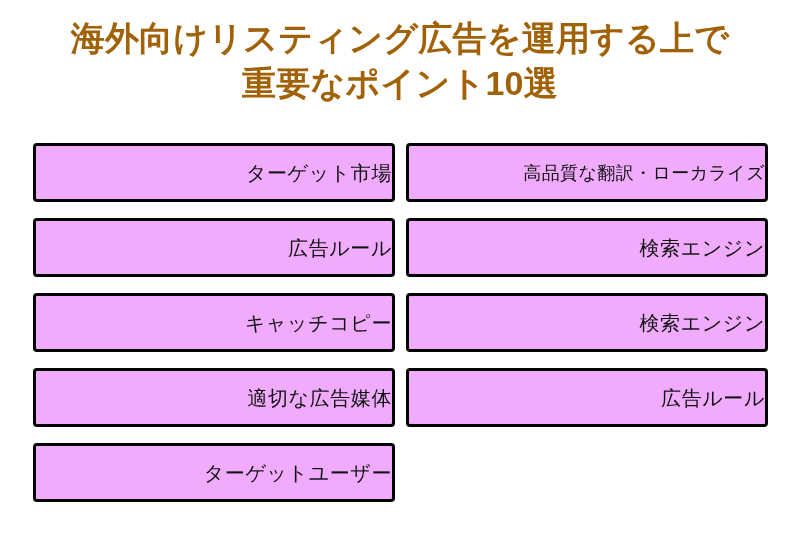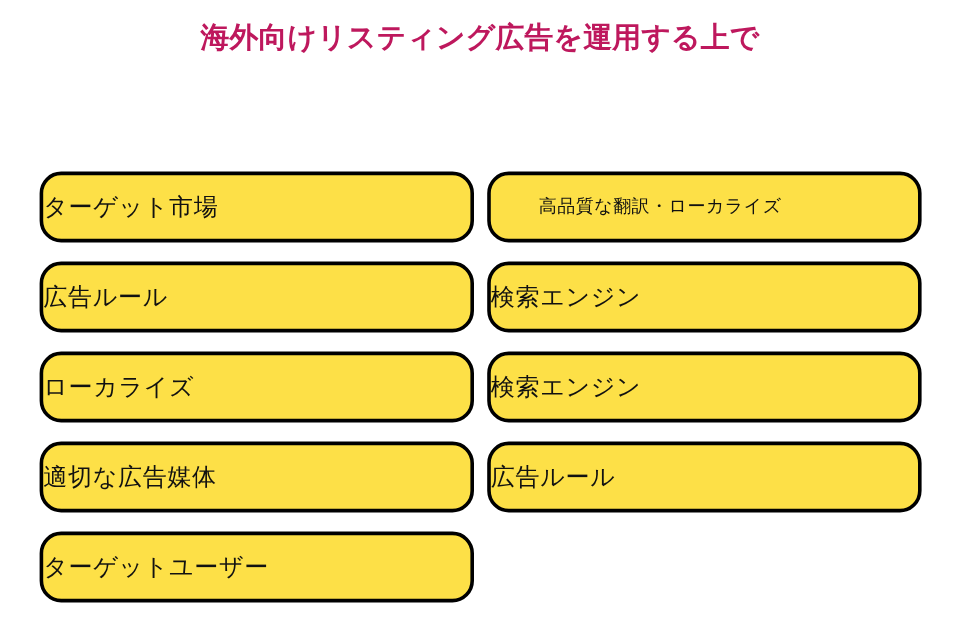--- a/index.html
+++ b/index.html
@@ -25,91 +25,92 @@
   
   .title-block {
     position: absolute;
     left: 0;
     top: 16px;
     width: 800px;
     text-align: center;
   }
   .title-line {
     display: block;
-    font-size: 24px;
+    font-size: 34px;
     font-weight: bold;
     line-height: 1.32;
     letter-spacing: 0.2px;
-    color: #be185d;
+    color: #a16207;
     white-space: nowrap;
   }
 
   
   .grid {
     position: absolute;
     left: 33px;
     top: 143px;
     width: 735px;
     display: grid;
     grid-template-columns: 362px 362px;
     column-gap: 11px;
     row-gap: 16px;
   }
   .cell {
     height: 59px;
-    background: #fde047;
+    background: #f0abfc;
     border: 3px solid #000000;
-    border-radius: 18px;
+    border-radius: 4px;
     box-sizing: border-box;
     display: flex;
     align-items: center;
-    justify-content: flex-start;
+    justify-content: flex-end;
     overflow: hidden;
   }
   .cell-label {
     font-size: 20px;
     font-weight: normal;
     line-height: 1;
     color: #111111;
     letter-spacing: 0.6px;
     white-space: nowrap;
   }
   .cell-label.compact {
-    font-size: 15px;
+    font-size: 18px;
     letter-spacing: 0.4px;
     margin-left: 40px;
   }
 </style>
 </head>
 <body>
 
 <div class="slide">
 
   <div class="title-block">
     <span class="title-line">海外向けリスティング広告を運用する上で</span>
+    <span class="title-line">重要なポイント10選</span>
   </div>
 
   <div class="grid">
 
     <div class="cell">
       <span class="cell-label">ターゲット市場</span>
     </div>
     <div class="cell">
       <span class="cell-label compact">高品質な翻訳・ローカライズ</span>
     </div>
 
     <div class="cell">
       <span class="cell-label">広告ルール</span>
     </div>
     <div class="cell">
       <span class="cell-label">検索エンジン</span>
     </div>
 
     <div class="cell">
-      <span class="cell-label">ローカライズ</span>
+      <span class="cell-label">キャッチコピー</span>
     </div>
 
     <div class="cell">
       <span class="cell-label">検索エンジン</span>
     </div>
     <div class="cell">
       <span class="cell-label">適切な広告媒体</span>
     </div>
 
     <div class="cell">

